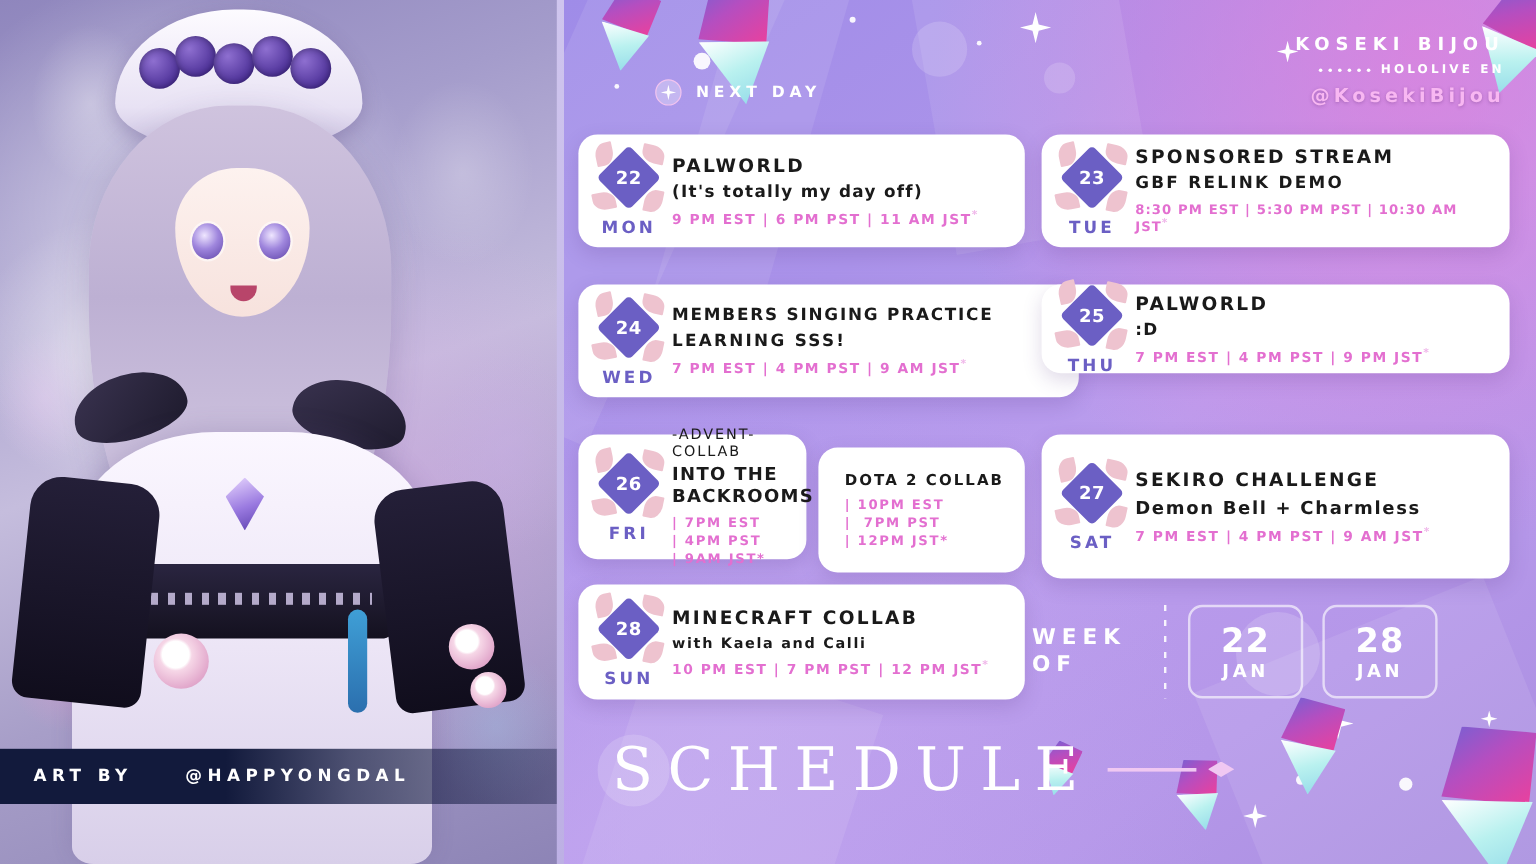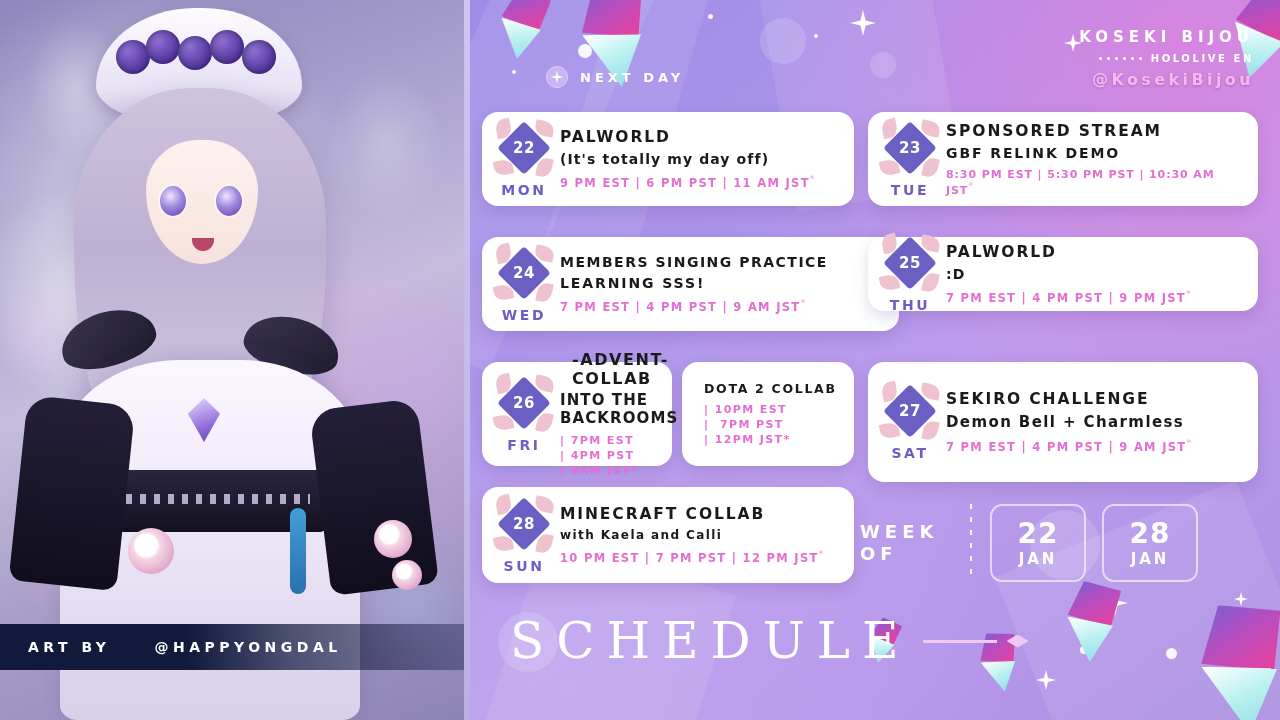--- a/index.html
+++ b/index.html
@@ -192,21 +192,21 @@
   .dayname { margin-top:7px; color:#6b5fc4; font-size:14px; font-weight:700; letter-spacing:2.6px; }
 
   .cbody { flex:1; padding-right:16px; }
   .t1 { color:#1a1a1a; font-size:15.5px; font-weight:700; letter-spacing:1.9px; }
   .t2 { color:#1a1a1a; font-size:14px; font-weight:700; letter-spacing:1.1px; margin-top:5px; }
   .times { color:#e36fd0; font-size:11.5px; font-weight:700; letter-spacing:1.3px; margin-top:7px; }
   .times .ast { color:#f0b8ea; font-size:9px; vertical-align:super; }
 
   
   .card.narrow .cbody { padding-right:10px; }
-  .t1s { color:#1a1a1a; font-size:16px; font-weight:700; letter-spacing:1.6px;margin-left:12px; }
+  .t1s { color:#1a1a1a; font-size:12px; font-weight:400; letter-spacing:1.6px; }
   .t2s { color:#1a1a1a; font-size:15px; font-weight:700; letter-spacing:1.1px; margin-top:3px; }
   .tlist { margin-top:6px; }
   .tline { color:#e36fd0; font-size:11px; font-weight:700; letter-spacing:1.4px; line-height:15px; }
   .dota { display:flex; flex-direction:column; justify-content:center; height:100%;
     padding:0 0 0 22px; }
   .dota .hd { color:#1a1a1a; font-size:12.5px; font-weight:700; letter-spacing:1.7px; }
 
   
   .weekof { position:absolute; left:390px; top:495px; width:400px; height:96px; display:flex; align-items:center; }
   .wk-label { color:#ffffff; font-size:18px; font-weight:700; letter-spacing:5px; line-height:22px; width:110px; }
@@ -435,21 +435,21 @@
         <div class="t1s">-ADVENT- COLLAB</div>
         <div class="t2s">INTO THE BACKROOMS</div>
         <div class="tlist">
           <div class="tline">| 7PM EST</div>
           <div class="tline">| 4PM PST</div>
           <div class="tline"><span>| 9AM JST</span><span class="ast">*</span></div>
         </div>
       </div>
     </div>
 
-    <div class="card" style="left:212px;top:362px;width:172px;height:104px">
+    <div class="card" style="left:212px;top:373px;width:172px;height:104px">
       <div class="dota">
         <div class="hd">DOTA 2 COLLAB</div>
         <div class="tlist">
           <div class="tline">| 10PM EST</div>
           <div class="tline" style="white-space:pre">|  7PM PST</div>
           <div class="tline"><span>| 12PM JST</span><span class="ast">*</span></div>
         </div>
       </div>
     </div>
 

